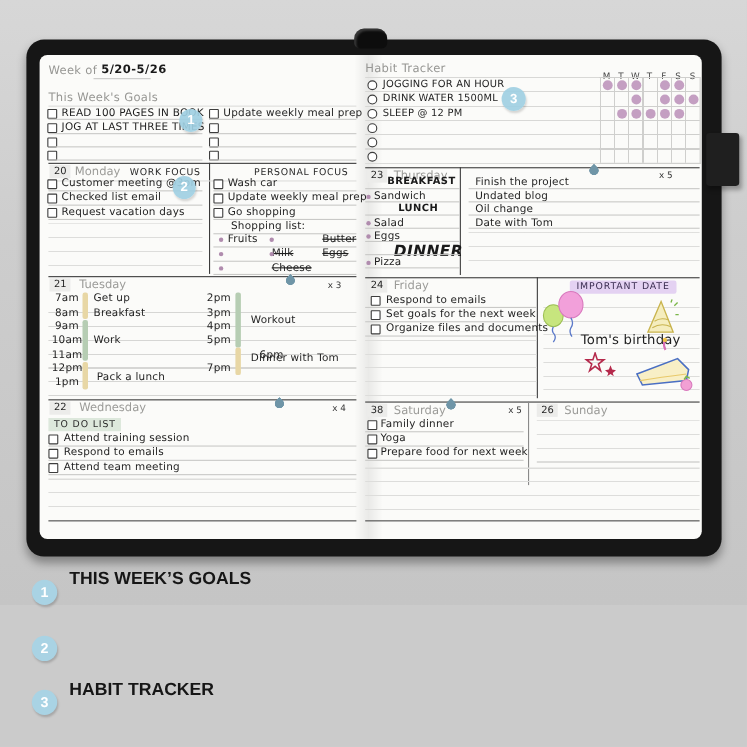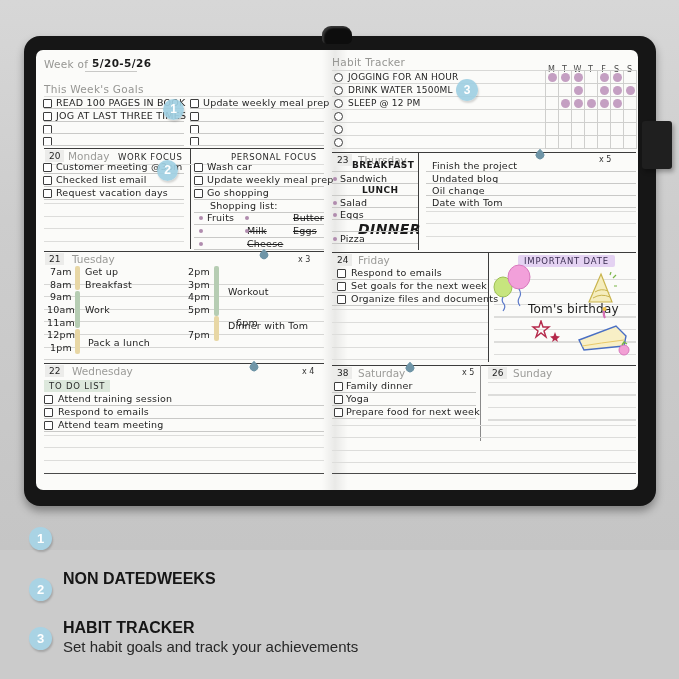--- a/index.html
+++ b/index.html
@@ -338,18 +338,17 @@
     <div class="ruled" style="left:452px;top:332px;width:148px;height:40px;"></div>
     <div class="ruled" style="left:296px;top:375px;width:304px;height:46px;"></div>
     <div class="darkline" style="left:296px;top:423px;width:304px;"></div>
   </div>
 
   <div class="badge" style="left:163px;top:99px;width:21px;height:21px;line-height:21px;font-size:12px;">1</div>
   <div class="badge" style="left:157px;top:160px;width:21px;height:21px;line-height:21px;font-size:12px;">2</div>
   <div class="badge" style="left:456px;top:79px;width:22px;height:22px;line-height:22px;font-size:12px;">3</div>
 
   <div class="ann-badge" style="left:29px;top:527px;">1</div>
+  <div class="ann-title" style="left:63px;top:518px;">THIS WEEK’S GOALS</div>
   <div class="ann-badge" style="left:29px;top:578px;">2</div>
-  <div class="ann-title" style="left:63px;top:570px;">NON DATEDWEEKS</div>
   <div class="ann-badge" style="left:29px;top:627px;">3</div>
   <div class="ann-title" style="left:63px;top:619px;">HABIT TRACKER</div>
-  <div class="ann-desc" style="left:63px;top:638px;">Set habit goals and track your achievements</div>
 </div>
 
 </body></html>

